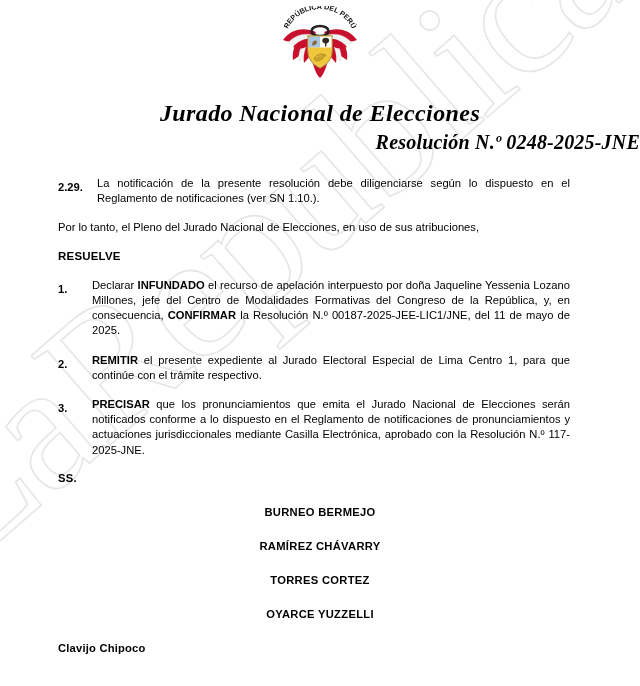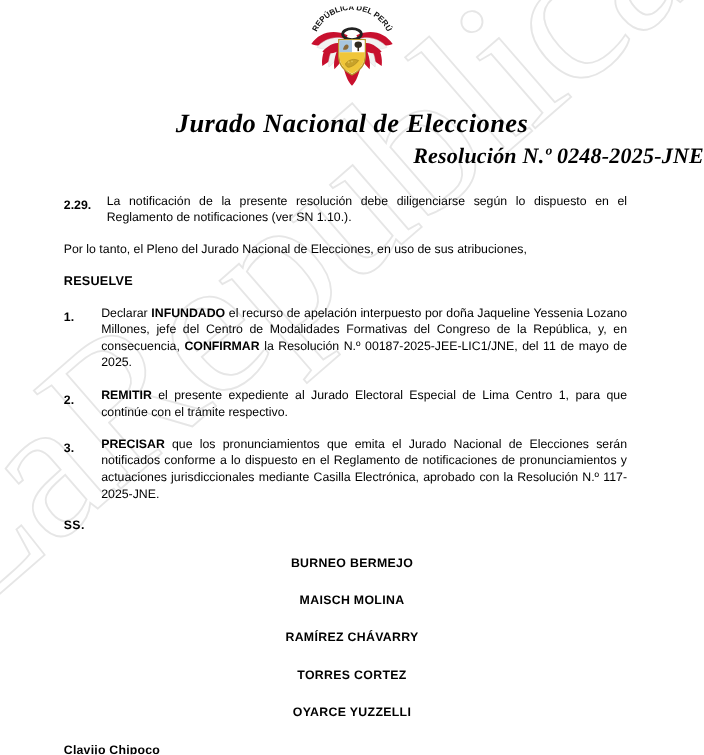--- a/index.html
+++ b/index.html
@@ -217,21 +217,20 @@
         <div class="numbered main"><span class="num">2.</span><span><span class="b">REMITIR</span><span> el presente expediente al Jurado Electoral Especial de Lima Centro 1, para que continúe con el trámite respectivo.</span></span></div>
         <div class="numbered main"><span class="num">3.</span><span><span class="b">PRECISAR</span><span> que los pronunciamientos que emita el Jurado Nacional de Elecciones serán notificados conforme a lo dispuesto en el Reglamento de notificaciones de pronunciamientos y actuaciones jurisdiccionales mediante Casilla Electrónica, aprobado con la Resolución N.º 117-2025-JNE.</span></span></div>
       </div>
 
   </div>
 
   <div id="signatures">
     <div id="ss-label">SS.</div>
     <div id="signers-list">
         <div class="signer">BURNEO BERMEJO</div>
-        <div class="signer">MAISCH MOLINA</div>
         <div class="signer">RAMÍREZ CHÁVARRY</div>
         <div class="signer">TORRES CORTEZ</div>
         <div class="signer">OYARCE YUZZELLI</div>
       </div>
 
     <div id="secretary-block">
       <div id="secretary-name">Clavijo Chipoco</div>
 
     </div>
   </div>

